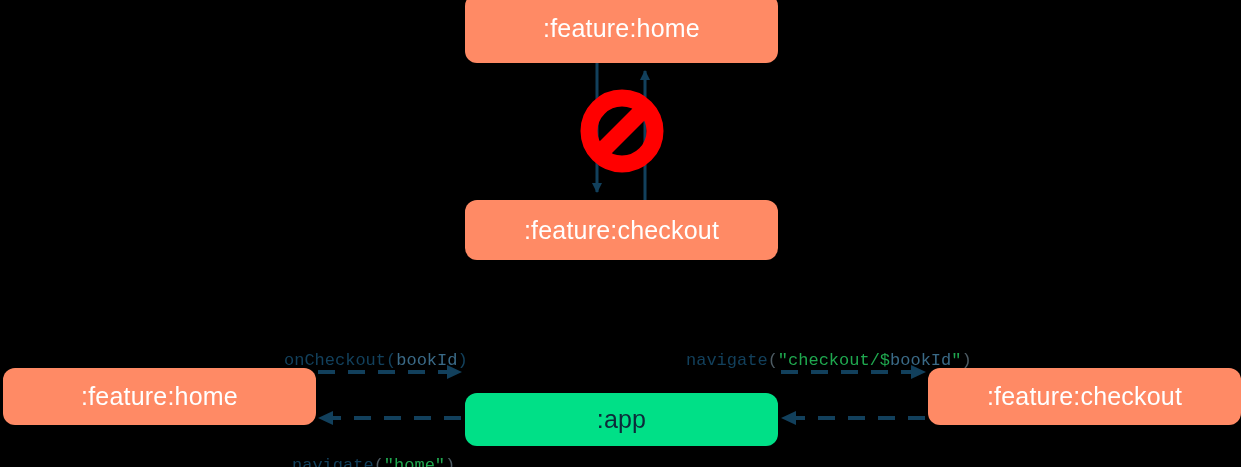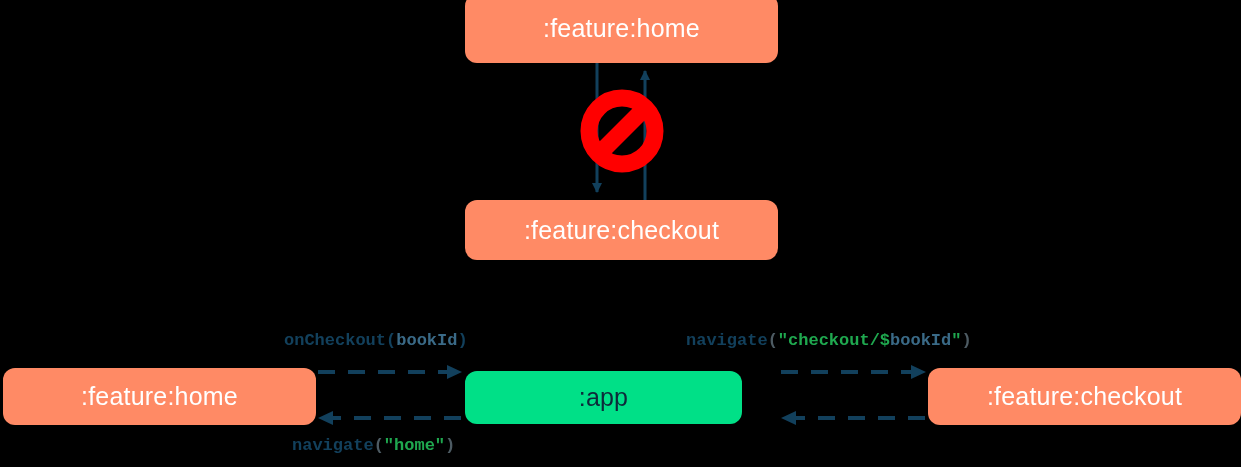--- a/index.html
+++ b/index.html
@@ -48,44 +48,45 @@
   }
   #node-checkout-top {
     left: 465px; top: 200px; width: 313px; height: 60px;
   }
 
   
   #node-home-bottom {
     left: 3px; top: 368px; width: 313px; height: 57px;
   }
   #node-app {
-    left: 465px; top: 371px; width: 277px; height: 53px;
+    left: 465px; top: 393px; width: 313px; height: 53px;
   }
   #node-checkout-bottom {
     left: 928px; top: 368px; width: 313px; height: 57px;
   }
 
   
   #edges {
     position: absolute;
     left: 0; top: 0;
     width: 1241px;
     height: 467px;
     pointer-events: none;
   }
 
   
   .edge-label {
     position: absolute;
     font-family: "Liberation Mono", "DejaVu Sans Mono", monospace;
     font-size: 17px;
-    font-weight: bold;
+    font-weight: normal;
     white-space: nowrap;
     color: #12405C;
     letter-spacing: 0px;
+    margin-top: 20px;
   }
   .tok-fn   { color: #12405C; }
   .tok-var  { color: #3A6A87; }
   .tok-str  { color: #1FA84F; }
   .tok-par  { color: #4D5B63; }
   .tok-parn { color: #12405C; }
 
   #label-oncheckout { left: 284px; top: 331px; }
   #label-navigate-checkout { left: 686px; top: 331px; }
   #label-navigate-home { left: 292px; top: 436px; }

